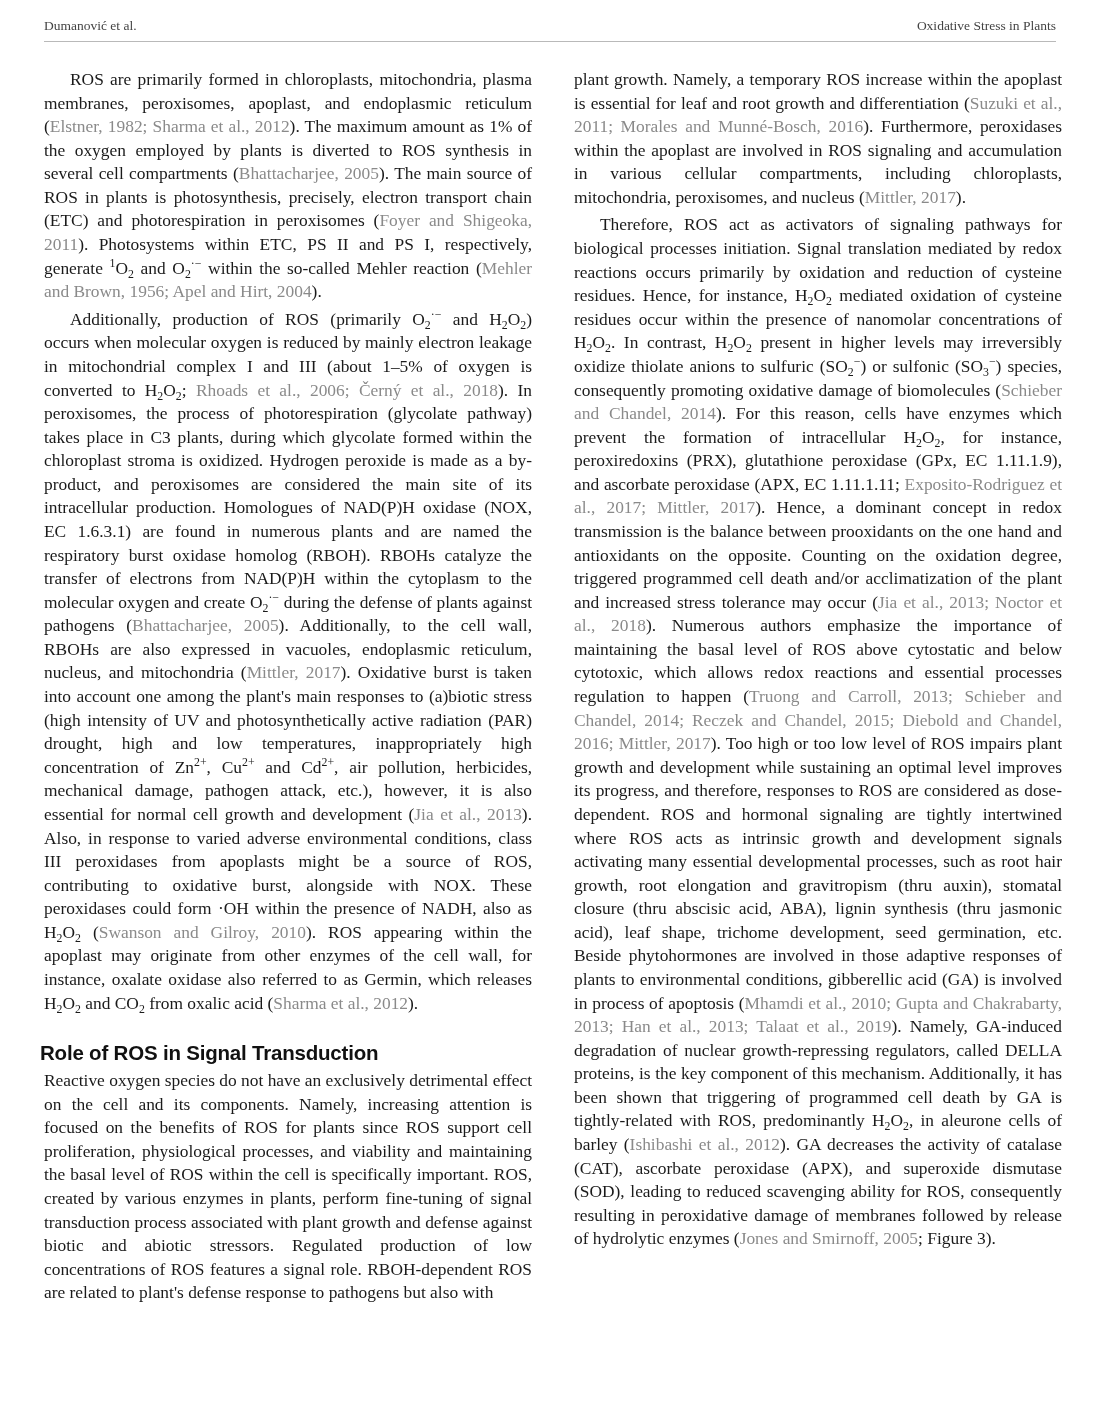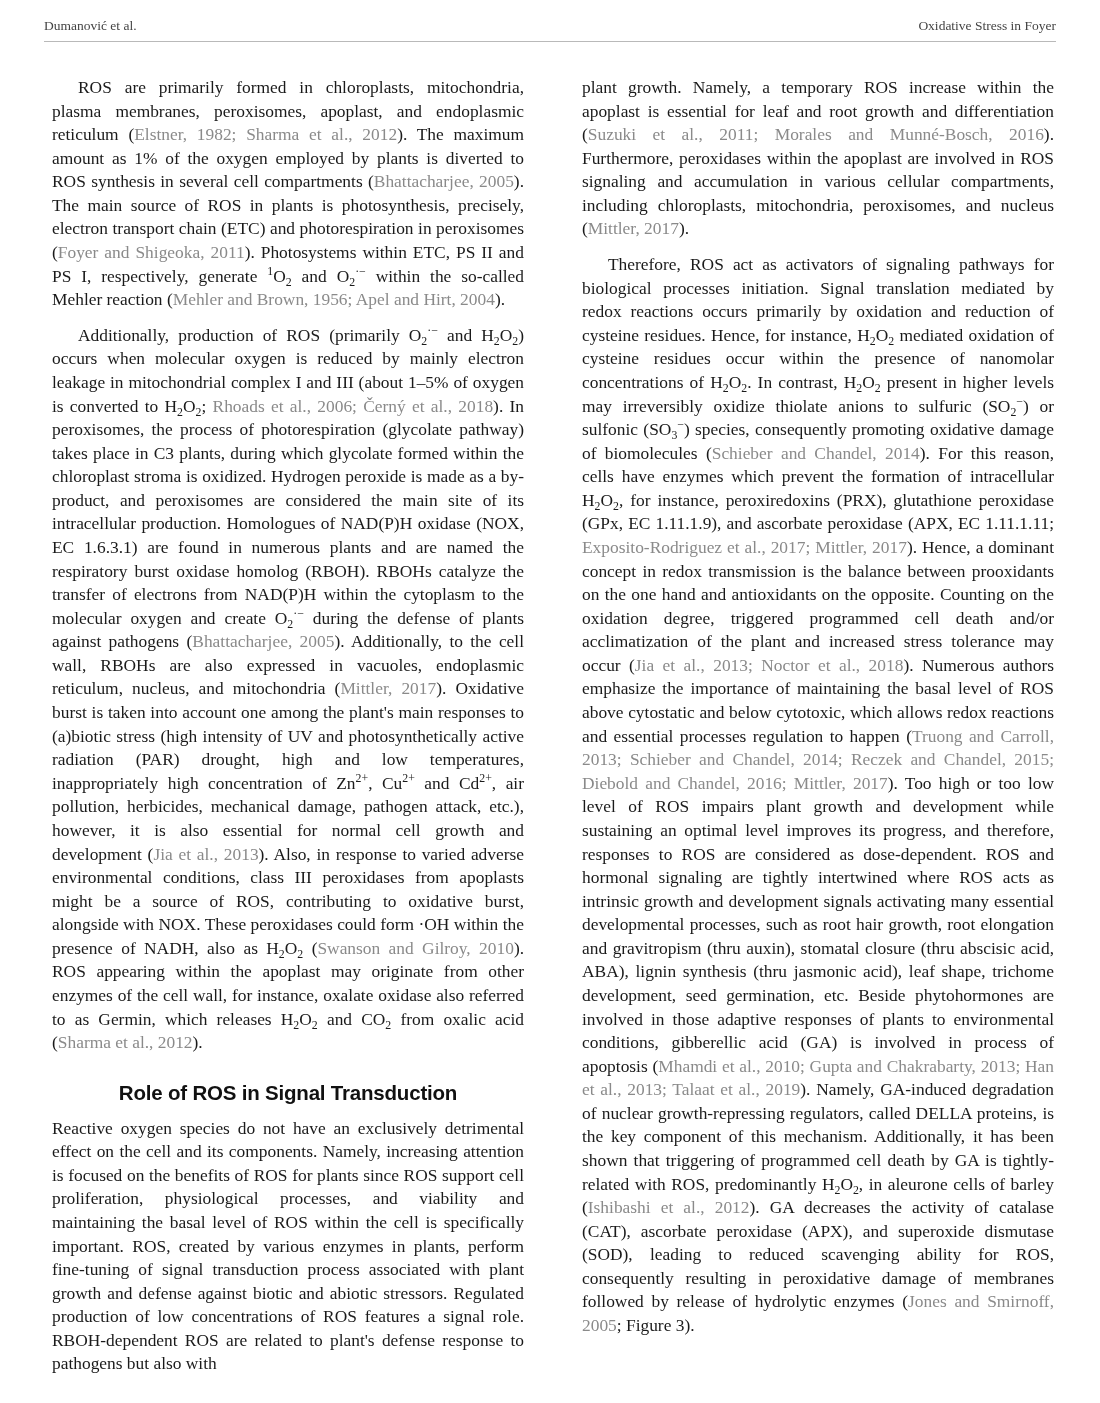--- a/index.html
+++ b/index.html
@@ -32,54 +32,53 @@
   .columns {
     display: flex;
     gap: 34px;
     align-items: flex-start;
   }
   .col {
     width: 496px;
     flex: 0 0 496px;
   }
   p.para {
-    margin: 12px;
+    margin: 4px;
     text-align: justify;
     font-size: 17.4px;
     line-height: 1.355;
     text-indent: 26px;
     hyphens: none;
   }
   p.para + p.para { margin-top: 0px; }
   .cite { color: #8a8a8a; }
   .bold { font-weight: normal; }
   h2.section-head {
     font-family: "Liberation Sans", sans-serif;
     font-size: 20.5px;
     font-weight: bold;
     color: #111;
     margin: 26px 0 4px 0;
     text-indent: 0;
     letter-spacing: -0.2px;
-    text-align: center;
   }
   p.nofirst { text-indent: 0; }
   sub, sup {
     font-size: 0.68em;
     line-height: 0;
   }
 </style>
 </head>
 <body>
 
 <div class="page">
 
   <div class="running-head">
     <span class="left">Dumanović et al.</span>
-    <span class="right">Oxidative Stress in Foyer</span>
+    <span class="right">Oxidative Stress in Plants</span>
   </div>
 
   <div class="columns">
 
     <div class="col">
       <p class="para">ROS are primarily formed in chloroplasts, mitochondria, plasma membranes, peroxisomes, apoplast, and endoplasmic reticulum (<span class="cite">Elstner, 1982; Sharma et al., 2012</span>). The maximum amount as 1% of the oxygen employed by plants is diverted to ROS synthesis in several cell compartments (<span class="cite">Bhattacharjee, 2005</span>). The main source of ROS in plants is photosynthesis, precisely, electron transport chain (ETC) and photorespiration in peroxisomes (<span class="cite">Foyer and Shigeoka, 2011</span>). Photosystems within ETC, PS II and PS I, respectively, generate <sup>1</sup>O<sub>2</sub> and O<sub>2</sub><sup>·−</sup> within the so-called Mehler reaction (<span class="cite">Mehler and Brown, 1956; Apel and Hirt, 2004</span>).</p>
       <p class="para">Additionally, production of ROS (primarily O<sub>2</sub><sup>·−</sup> and H<sub>2</sub>O<sub>2</sub>) occurs when molecular oxygen is reduced by mainly electron leakage in mitochondrial complex I and III (about 1–5% of oxygen is converted to H<sub>2</sub>O<sub>2</sub>; <span class="cite">Rhoads et al., 2006; Černý et al., 2018</span>). In peroxisomes, the process of photorespiration (glycolate pathway) takes place in C3 plants, during which glycolate formed within the chloroplast stroma is oxidized. Hydrogen peroxide is made as a by-product, and peroxisomes are considered the main site of its intracellular production. Homologues of NAD(P)H oxidase (NOX, EC 1.6.3.1) are found in numerous plants and are named the respiratory burst oxidase homolog (RBOH). RBOHs catalyze the transfer of electrons from NAD(P)H within the cytoplasm to the molecular oxygen and create O<sub>2</sub><sup>·−</sup> during the defense of plants against pathogens (<span class="cite">Bhattacharjee, 2005</span>). Additionally, to the cell wall, RBOHs are also expressed in vacuoles, endoplasmic reticulum, nucleus, and mitochondria (<span class="cite">Mittler, 2017</span>). Oxidative burst is taken into account one among the plant's main responses to (a)biotic stress (high intensity of UV and photosynthetically active radiation (PAR) drought, high and low temperatures, inappropriately high concentration of Zn<sup>2+</sup>, Cu<sup>2+</sup> and Cd<sup>2+</sup>, air pollution, herbicides, mechanical damage, pathogen attack, etc.), however, it is also essential for normal cell growth and development (<span class="cite">Jia et al., 2013</span>). Also, in response to varied adverse environmental conditions, class III peroxidases from apoplasts might be a source of ROS, contributing to oxidative burst, alongside with NOX. These peroxidases could form ·OH within the presence of NADH, also as H<sub>2</sub>O<sub>2</sub> (<span class="cite">Swanson and Gilroy, 2010</span>). ROS appearing within the apoplast may originate from other enzymes of the cell wall, for instance, oxalate oxidase also referred to as Germin, which releases H<sub>2</sub>O<sub>2</sub> and CO<sub>2</sub> from oxalic acid (<span class="cite">Sharma et al., 2012</span>).</p>
       <h2 class="section-head">Role of ROS in Signal Transduction</h2>
       <p class="para nofirst">Reactive oxygen species do not have an exclusively detrimental effect on the cell and its components. Namely, increasing attention is focused on the benefits of ROS for plants since ROS support cell proliferation, physiological processes, and viability and maintaining the basal level of ROS within the cell is specifically important. ROS, created by various enzymes in plants, perform fine-tuning of signal transduction process associated with plant growth and defense against biotic and abiotic stressors. Regulated production of low concentrations of ROS features a signal role. RBOH-dependent ROS are related to plant's defense response to pathogens but also with</p>
     </div>

